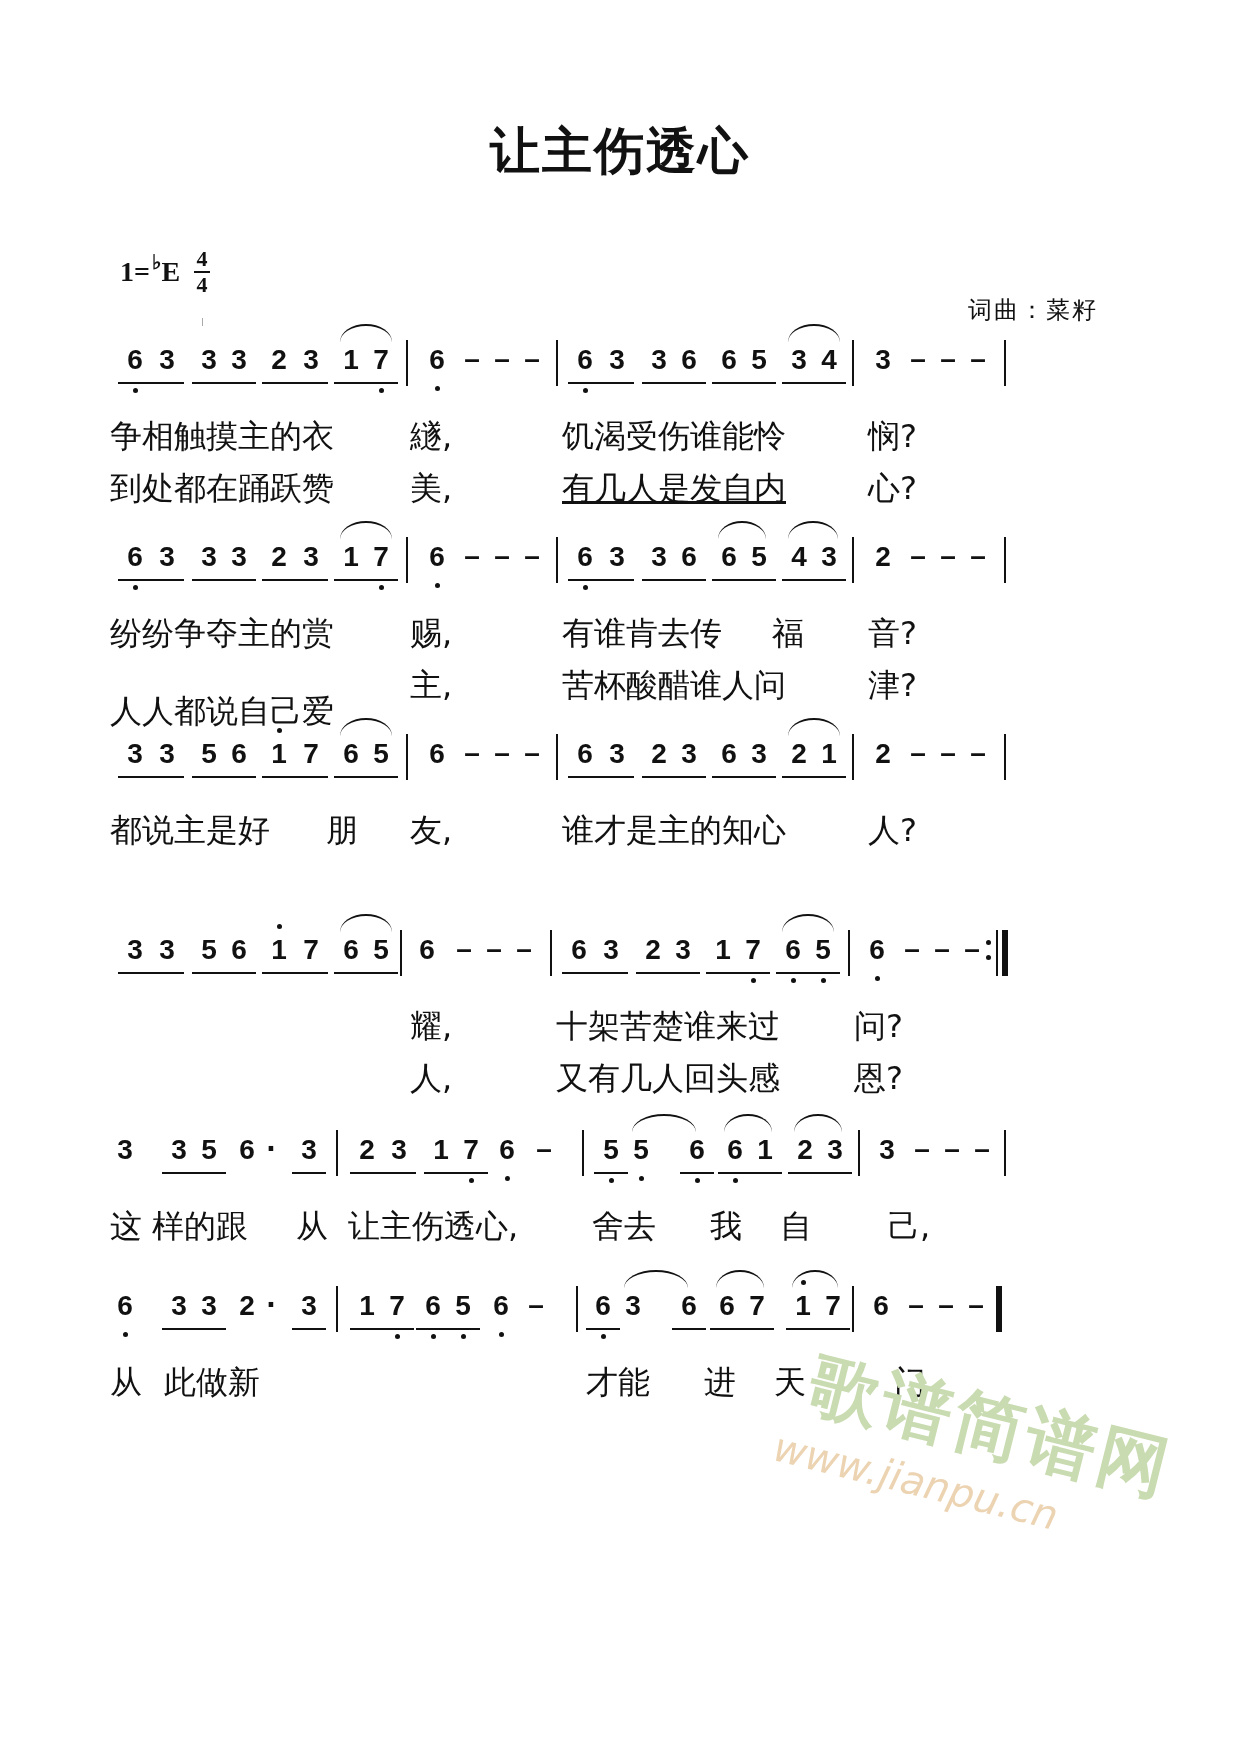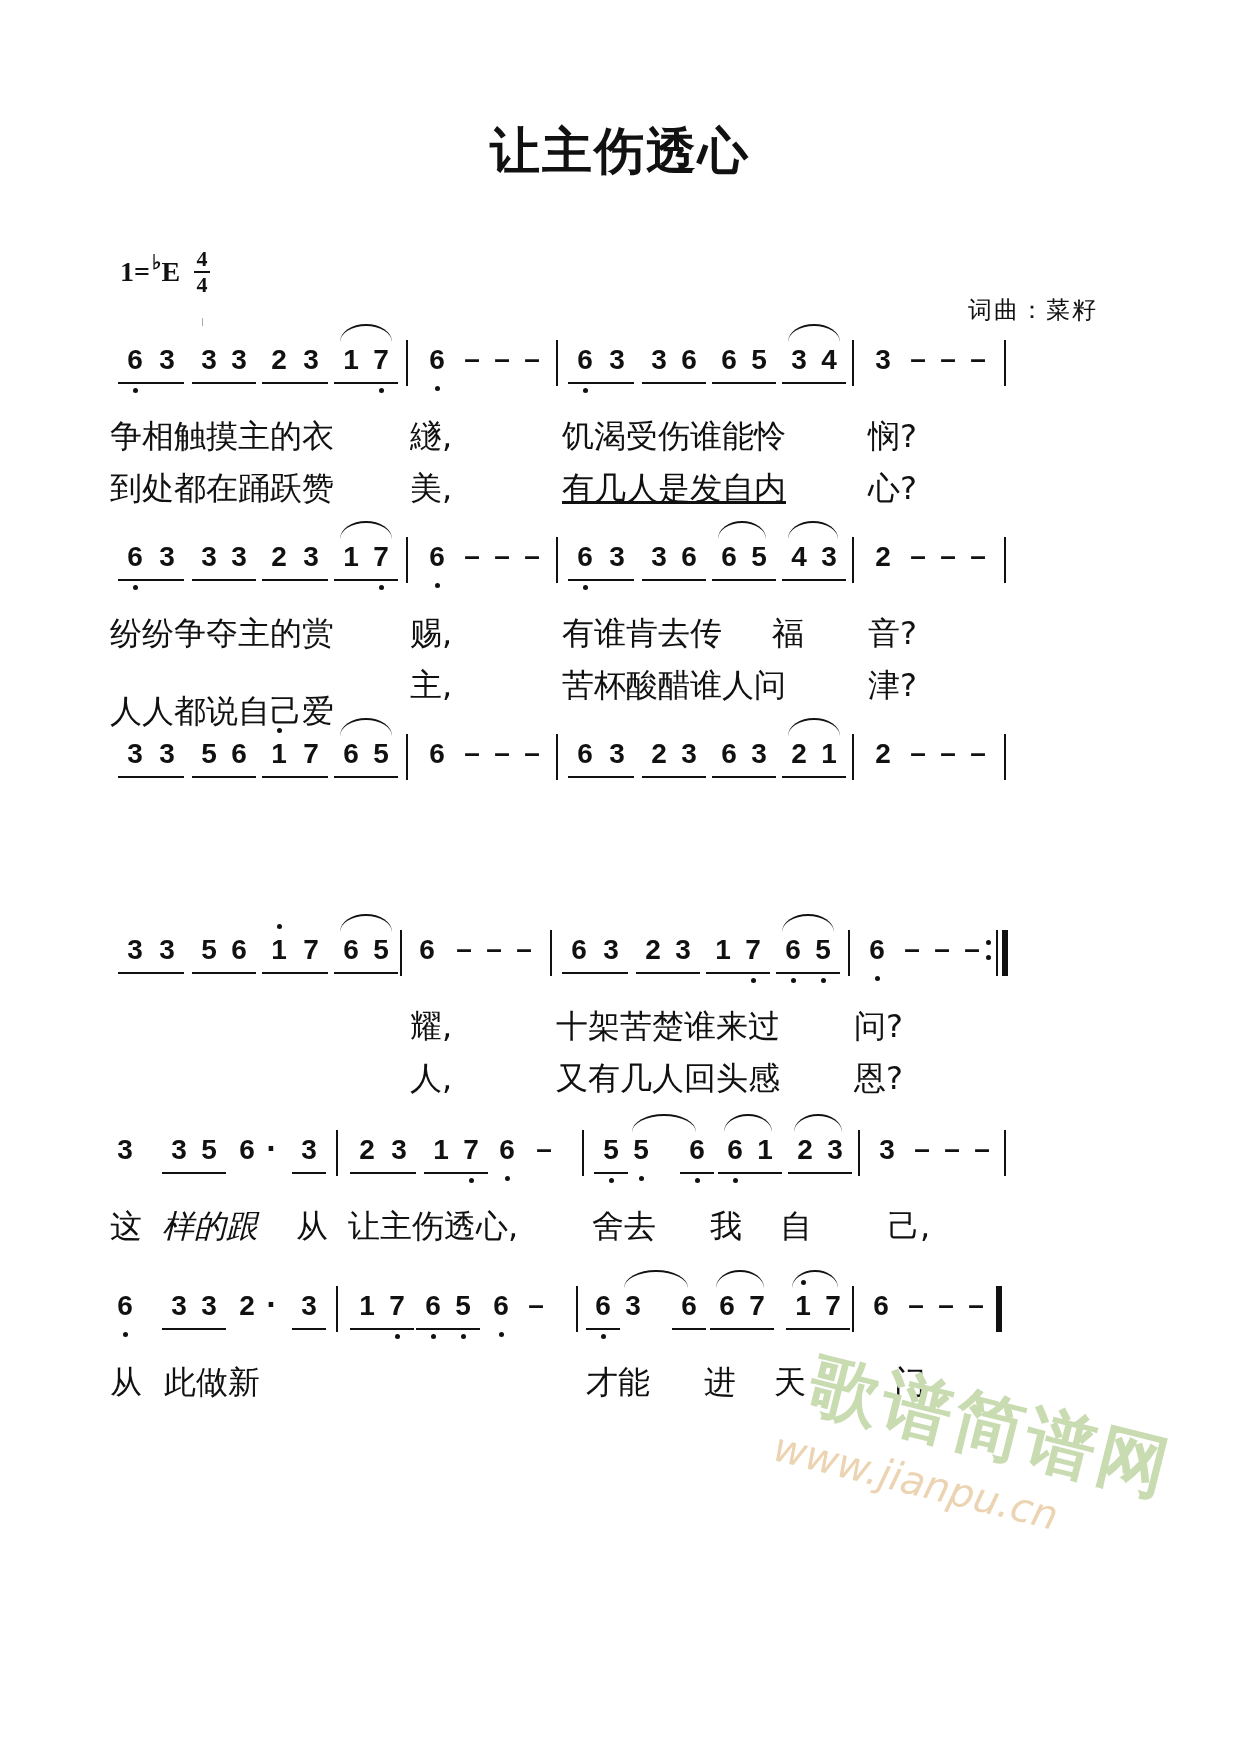--- a/index.html
+++ b/index.html
@@ -171,20 +171,27 @@
         <div class="tok" style="left: 636px;"><span>3</span><i class="ul"></i></div>
         <div class="tok" style="left: 676px;"><span>2</span><i class="ul"></i></div>
         <div class="tok" style="left: 706px;"><span>1</span><i class="ul"></i></div>
         <div class="slur" style="left: 678px; width: 52px;"></div>
         <div class="barline" style="left: 742px;"></div>
         <div class="tok" style="left: 760px;"><span>2</span></div>
         <div class="dash" style="left: 798px;">–</div>
         <div class="dash" style="left: 828px;">–</div>
         <div class="dash" style="left: 858px;">–</div>
         <div class="barline" style="left: 894px;"></div>
+      </div>
+      <div class="lyr">
+        <span style="left: 0px;">都说主是好</span>
+        <span style="left: 216px;">朋</span>
+        <span style="left: 300px;">友,</span>
+        <span style="left: 452px;">谁才是主的知心</span>
+        <span style="left: 758px;">人?</span>
       </div>
     </div>
     <div class="system" style="top: 930px;">
       <div class="notes">
         <div class="tok" style="left: 12px;"><span>3</span><i class="ul"></i></div>
         <div class="tok" style="left: 44px;"><span>3</span><i class="ul"></i></div>
         <div class="tok" style="left: 86px;"><span>5</span><i class="ul"></i></div>
         <div class="tok" style="left: 116px;"><span>6</span><i class="ul"></i></div>
         <div class="tok" style="left: 156px;"><span>1</span><i class="ul"></i><i class="dott"></i></div>
         <div class="tok" style="left: 188px;"><span>7</span><i class="ul"></i></div>
@@ -259,21 +266,21 @@
         <div class="slur" style="left: 684px; width: 48px;"></div>
         <div class="barline" style="left: 748px;"></div>
         <div class="tok" style="left: 764px;"><span>3</span></div>
         <div class="dash" style="left: 802px;">–</div>
         <div class="dash" style="left: 832px;">–</div>
         <div class="dash" style="left: 862px;">–</div>
         <div class="barline" style="left: 894px;"></div>
       </div>
       <div class="lyr">
         <span style="left: 0px;">这</span>
-        <span style="left: 52px; font-style: italic;">样的跟</span>
+        <span style="left: 42px;">样的跟</span>
         <span style="left: 186px;">从</span>
         <span style="left: 238px;">让主伤透心,</span>
         <span style="left: 482px;">舍去</span>
         <span style="left: 600px;">我</span>
         <span style="left: 670px;">自</span>
         <span style="left: 778px;">己,</span>
       </div>
     </div>
     <div class="system" style="top: 1286px;">
       <div class="notes">

